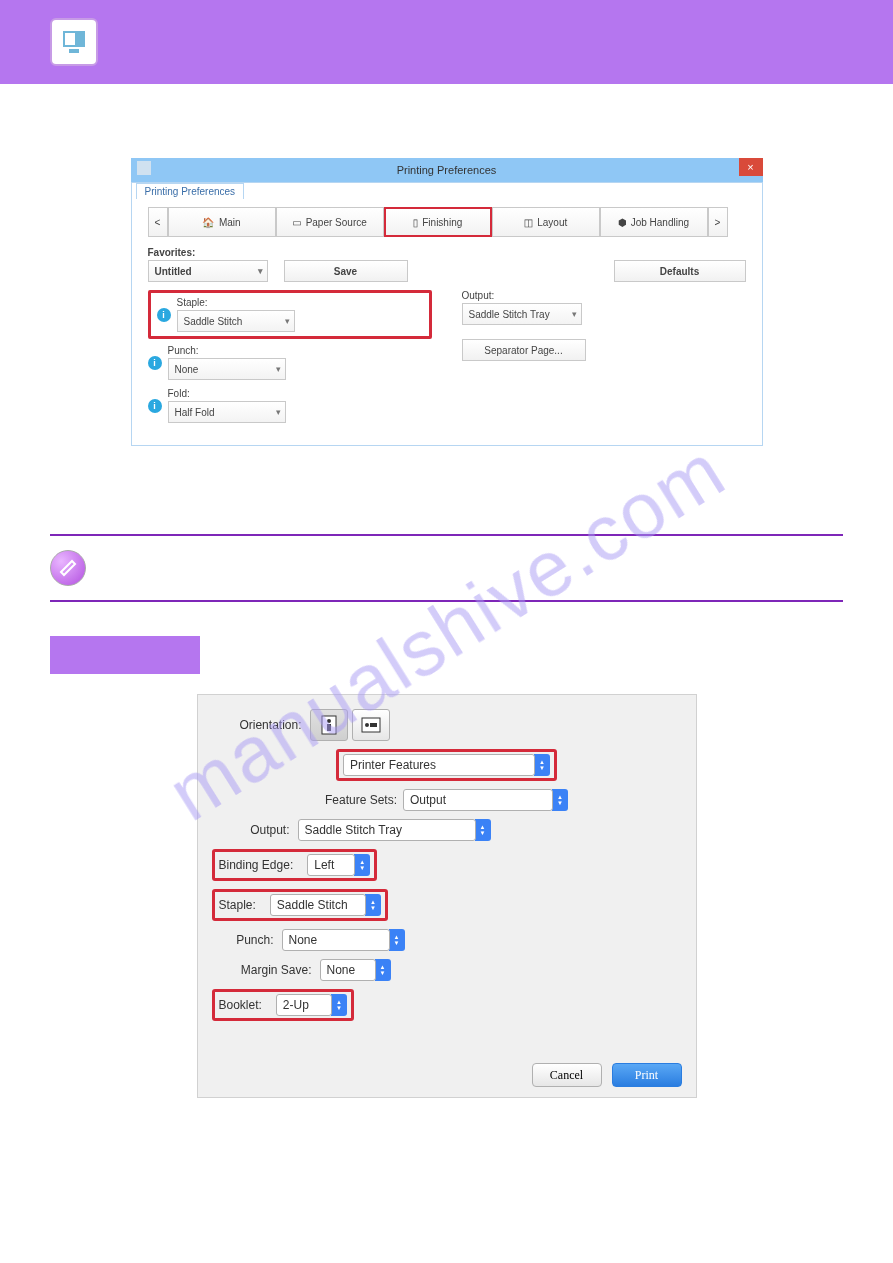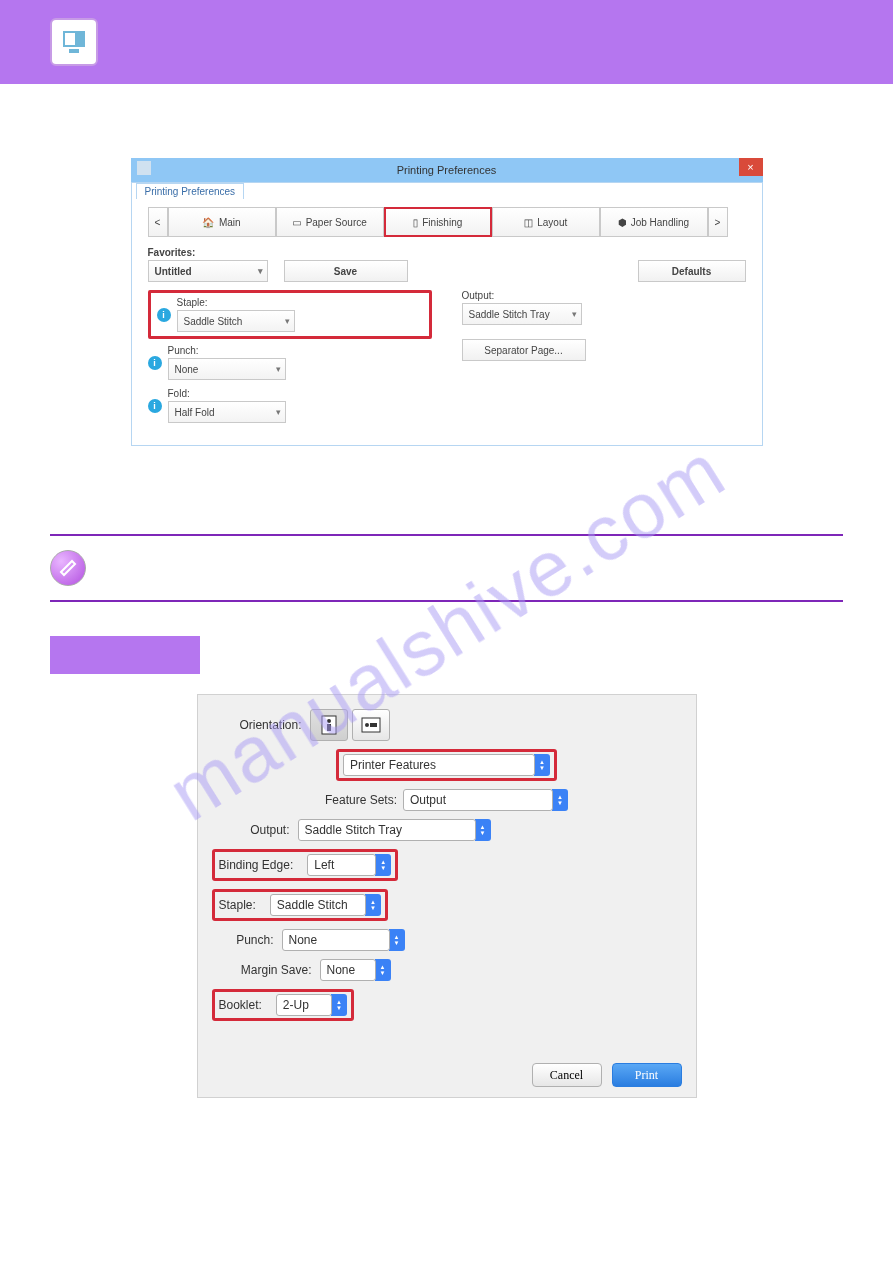--- a/index.html
+++ b/index.html
@@ -116,21 +116,21 @@
           <div class="t arrow">&gt;</div>
         </div>
 
         <div class="favrow">
           <div class="fav-col">
             <span class="lbl">Favorites:</span>
             <div class="sel" style="width:120px">Untitled</div>
           </div>
           <div class="btn-w" style="width:124px">Save</div>
           <div style="flex:1"></div>
-          <div class="btn-w" style="width:108px">Defaults</div>
+          <div class="btn-w" style="width:132px">Defaults</div>
         </div>
 
         <div class="two-col">
           <div class="colL">
             <div class="hl-box">
               <div class="field" style="margin:0">
                 <span class="info-i">i</span>
                 <div class="field-col">
                   <span class="lbl">Staple:</span>
                   <div class="sel" style="width:118px">Saddle Stitch</div>
@@ -217,21 +217,21 @@
       <div class="mac-combo">
           <div class="mac-sel" style="width:178px">Saddle Stitch Tray</div>
           <div class="mac-spin"></div>
         </div>
     </div>
 
     <div class="mac-row">
       <div class="mac-hl">
         <span class="mac-label" style="width:auto">Binding Edge:</span>
         <div class="mac-combo" style="margin-left:6px">
-            <div class="mac-sel" style="width:69px">Left</div>
+            <div class="mac-sel" style="width:48px">Left</div>
             <div class="mac-spin"></div>
           </div>
       </div>
     </div>
 
     <div class="mac-row">
       <div class="mac-hl">
         <span class="mac-label" style="width:auto">Staple:</span>
         <div class="mac-combo" style="margin-left:6px">
             <div class="mac-sel" style="width:96px">Saddle Stitch</div>

